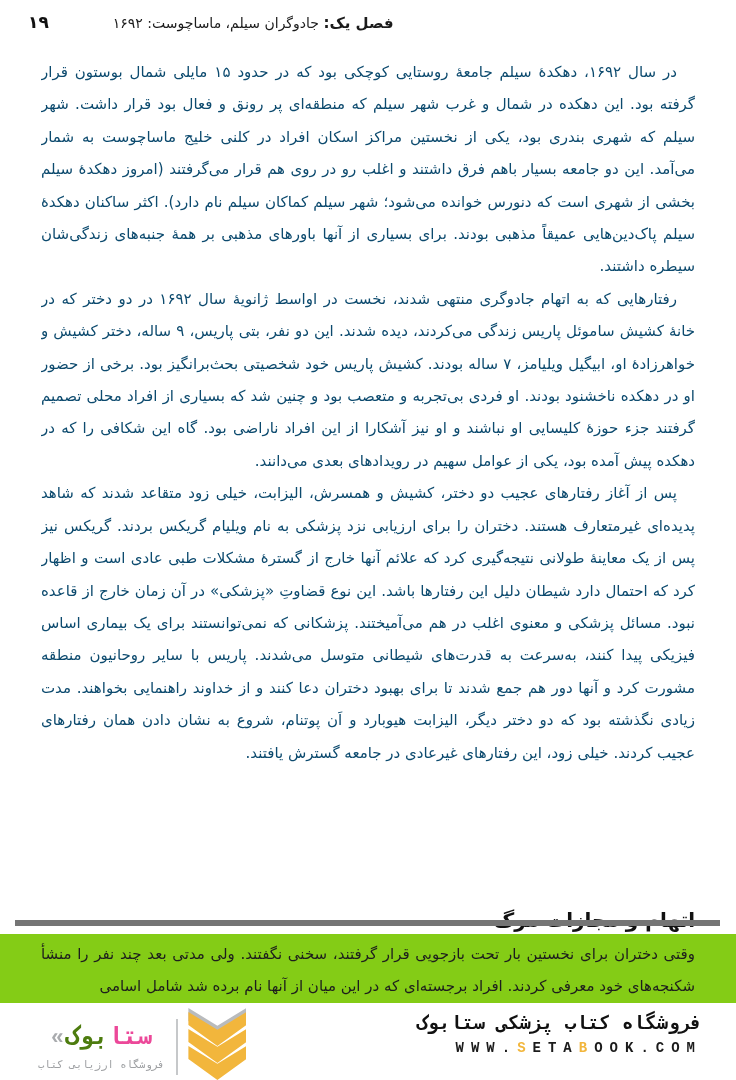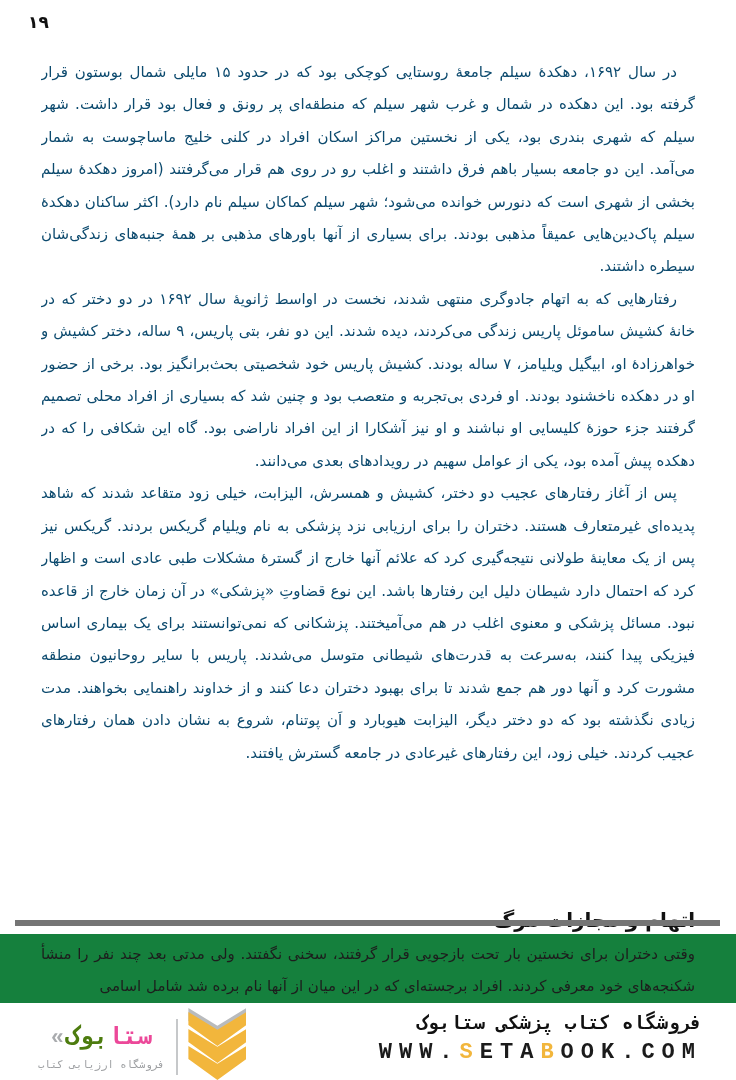--- a/index.html
+++ b/index.html
@@ -17,31 +17,31 @@
   .article { position:absolute; top:56px; left:41px; right:41px; height:808px; overflow:hidden;
              direction:rtl; text-align:justify; font-size:15px; line-height:32.4px; color:#0c4a6e; }
   .article p { margin:0; text-indent:18px; }
 
   
   .section-heading { position:absolute; top:876px; right:41px; direction:rtl;
                      font-size:20px; font-weight:bold; color:#111;margin-top:32px; }
   .heading-rule { position:absolute; top:920px; left:15px; right:16px; height:6px; background:#757575; }
 
   
-  .continued-strip { position:absolute; top:934px; left:0; right:0; height:69px; background:#15803d;
+  .continued-strip { position:absolute; top:934px; left:0; right:0; height:69px; background:#84cc16;
                      padding:4px 41px 0 41px; overflow:hidden; }
   .continued-strip p { direction:rtl; text-align:justify; font-size:15px; line-height:32px;
                        color:#1d1d1d; margin:0; }
 
   
   .page-footer { position:absolute; top:1003px; left:0; right:0; bottom:0; background:#ffffff;font-family:Liberation Mono, monospace; }
 
   .footer-right { position:absolute; top:8px; right:34px; text-align:right; }
   .store-name { direction:rtl; font-size:19px; font-weight:600; color:#111; }
-  .website { margin-top:5px; direction:ltr; font-size:22px; font-weight:bold;
+  .website { margin-top:5px; direction:ltr; font-size:14px; font-weight:bold;
              letter-spacing:7px; color:#1b1b1b; white-space:nowrap; }
   .website .gold { color:#f2b63c; }
 
   .footer-logo { position:absolute; top:9px; left:38px; display:flex; flex-direction:row;
                  align-items:center; }
   .logo-textblock { display:flex; flex-direction:column; align-items:center; }
   .wordmark { display:flex; flex-direction:row; align-items:baseline; font-weight:bold;
               font-size:24px; line-height:30px; }
   .wordmark .guillemet { color:#a9abae; font-size:22px; margin-right:1px; }
   .wordmark .wm-secondary { color:#4d7c0f; }
@@ -59,20 +59,25 @@
   .chev.c2 { top:17px; }
   .chev.c3 { top:34px; }
 </style>
 </head>
 <body>
 
 <div class="page">
 
   <div class="page-header">
     <span class="page-number">۱۹</span>
+    <span class="running-head">
+      <span class="chapter-label">فصل یک:</span>
+      <span> </span>
+      <span class="chapter-title">جادوگران سیلم، ماساچوست: ۱۶۹۲</span>
+    </span>
   </div>
 
   <div class="article">
     <p>در سال ۱۶۹۲، دهکدهٔ سیلم جامعهٔ روستایی کوچکی بود که در حدود ۱۵ مایلی شمال بوستون قرار گرفته بود. این دهکده در شمال و غرب شهر سیلم که منطقه‌ای پر رونق و فعال بود قرار داشت. شهر سیلم که شهری بندری بود، یکی از نخستین مراکز اسکان افراد در کلنی خلیج ماساچوست به شمار می‌آمد. این دو جامعه بسیار باهم فرق داشتند و اغلب رو در روی هم قرار می‌گرفتند (امروز دهکدهٔ سیلم بخشی از شهری است که دنورس خوانده می‌شود؛ شهر سیلم کماکان سیلم نام دارد). اکثر ساکنان دهکدهٔ سیلم پاک‌دین‌هایی عمیقاً مذهبی بودند. برای بسیاری از آنها باورهای مذهبی بر همهٔ جنبه‌های زندگی‌شان سیطره داشتند.</p>
     <p>رفتارهایی که به اتهام جادوگری منتهی شدند، نخست در اواسط ژانویهٔ سال ۱۶۹۲ در دو دختر که در خانهٔ کشیش ساموئل پاریس زندگی می‌کردند، دیده شدند. این دو نفر، بتی پاریس، ۹ ساله، دختر کشیش و خواهرزادهٔ او، ابیگیل ویلیامز، ۷ ساله بودند. کشیش پاریس خود شخصیتی بحث‌برانگیز بود. برخی از حضور او در دهکده ناخشنود بودند. او فردی بی‌تجربه و متعصب بود و چنین شد که بسیاری از افراد محلی تصمیم گرفتند جزء حوزهٔ کلیسایی او نباشند و او نیز آشکارا از این افراد ناراضی بود. گاه این شکافی را که در دهکده پیش آمده بود، یکی از عوامل سهیم در رویدادهای بعدی می‌دانند.</p>
     <p>پس از آغاز رفتارهای عجیب دو دختر، کشیش و همسرش، الیزابت، خیلی زود متقاعد شدند که شاهد پدیده‌ای غیرمتعارف هستند. دختران را برای ارزیابی نزد پزشکی به نام ویلیام گریکس بردند. گریکس نیز پس از یک معاینهٔ طولانی نتیجه‌گیری کرد که علائم آنها خارج از گسترهٔ مشکلات طبی عادی است و اظهار کرد که احتمال دارد شیطان دلیل این رفتارها باشد. این نوع قضاوتِ «پزشکی» در آن زمان خارج از قاعده نبود. مسائل پزشکی و معنوی اغلب در هم می‌آمیختند. پزشکانی که نمی‌توانستند برای یک بیماری اساس فیزیکی پیدا کنند، به‌سرعت به قدرت‌های شیطانی متوسل می‌شدند. پاریس با سایر روحانیون منطقه مشورت کرد و آنها دور هم جمع شدند تا برای بهبود دختران دعا کنند و از خداوند راهنمایی بخواهند. مدت زیادی نگذشته بود که دو دختر دیگر، الیزابت هیوبارد و اَن پوتنام، شروع به نشان دادن همان رفتارهای عجیب کردند. خیلی زود، این رفتارهای غیرعادی در جامعه گسترش یافتند.</p>
   </div>
 
   <div class="section-heading">اتهام و مجازات مرگ</div>
   <div class="heading-rule"></div>

